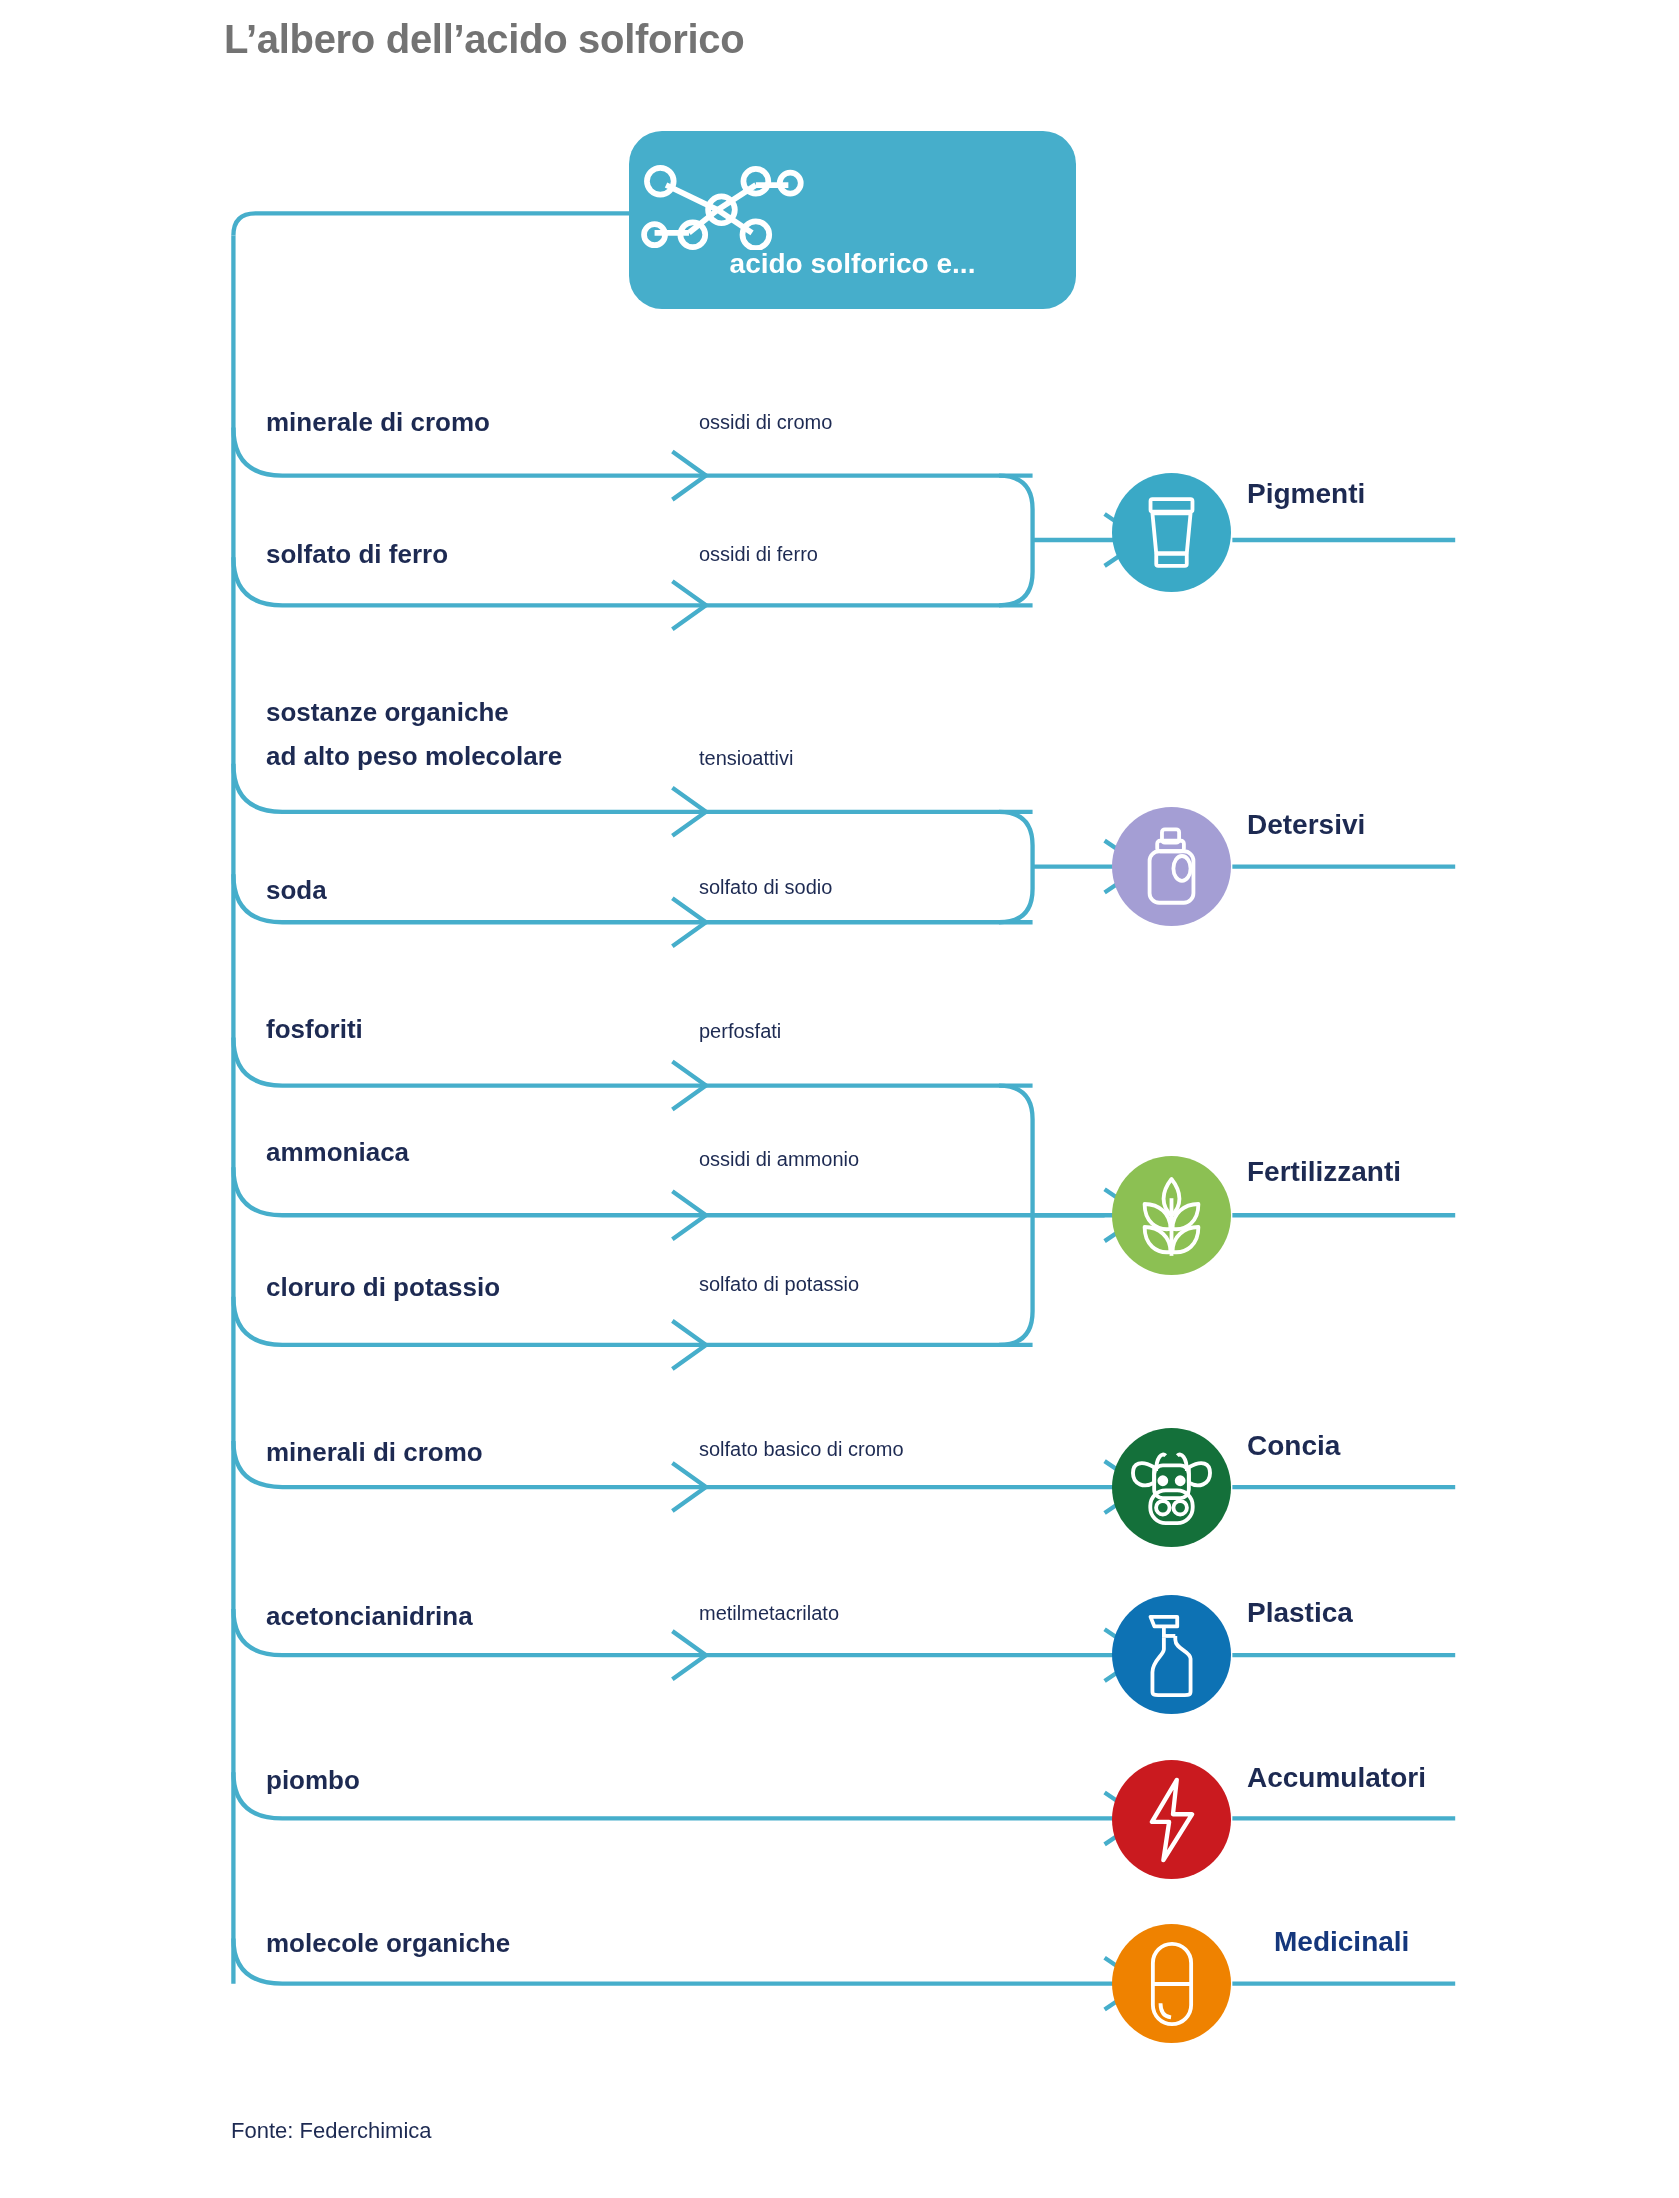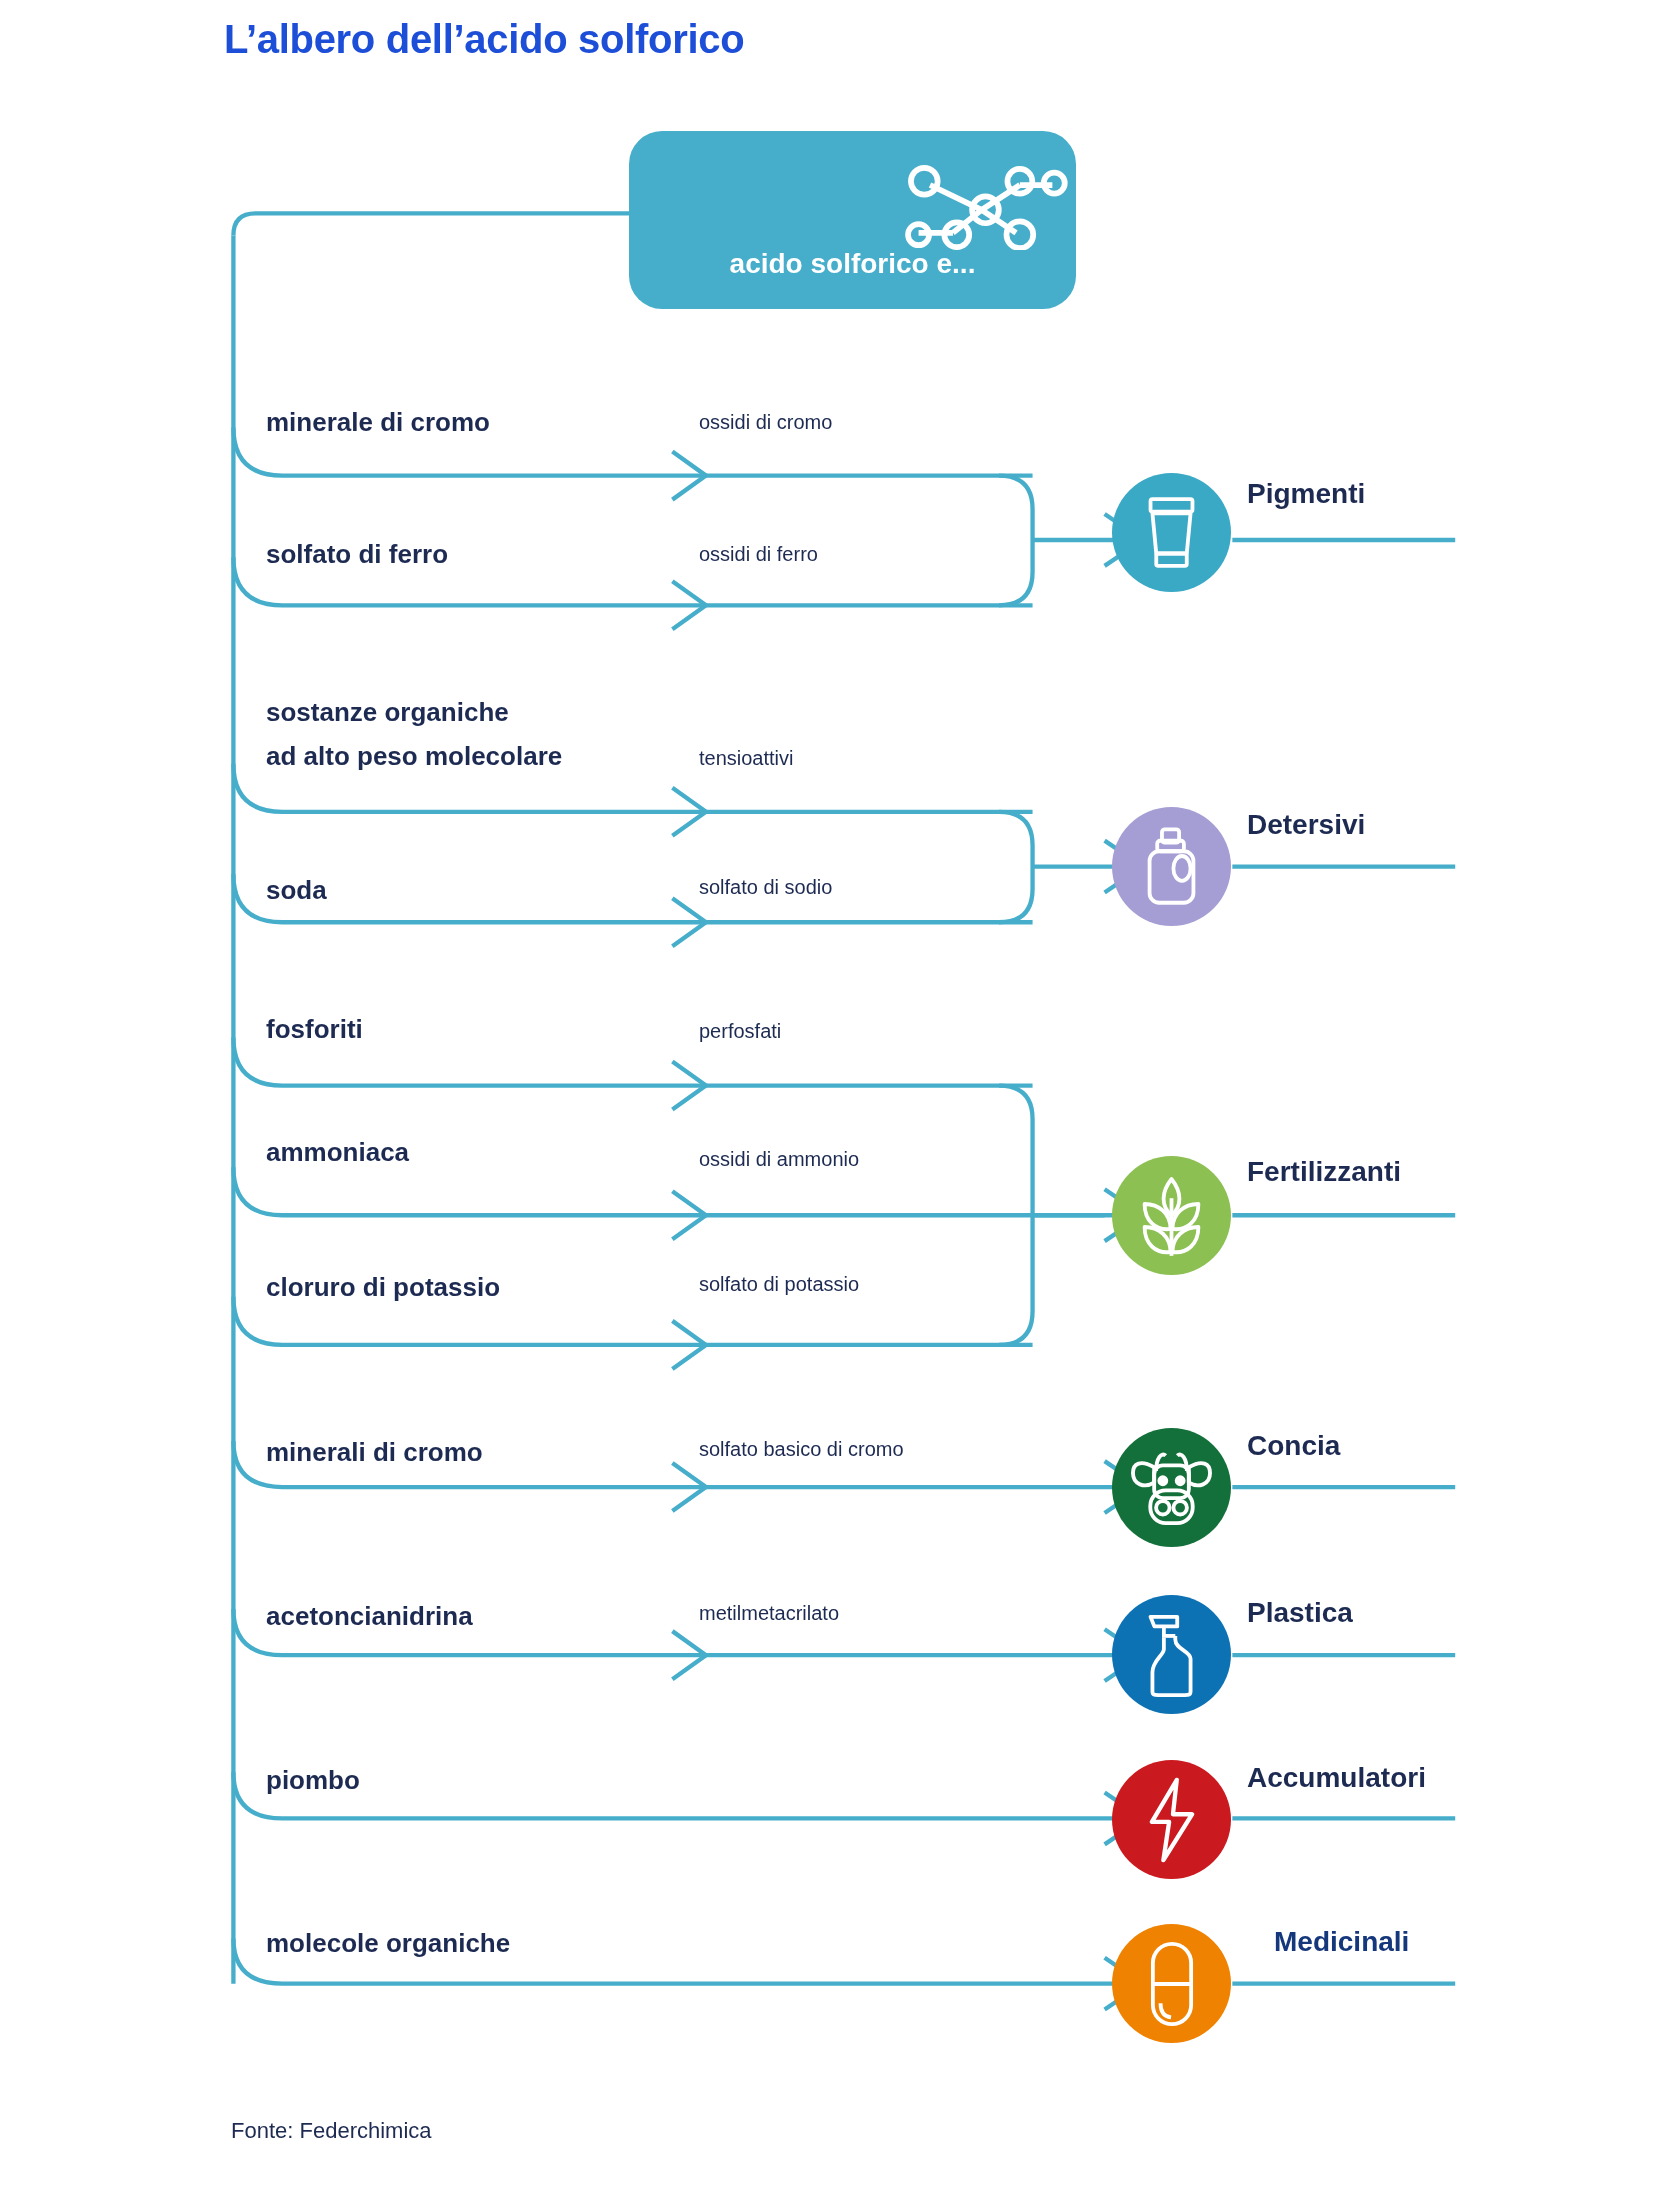--- a/index.html
+++ b/index.html
@@ -30,37 +30,37 @@
     pointer-events: none;
   }
   .layer > * { pointer-events: auto; }
 
   #page-title {
     position: absolute;
     left: 224px;
     top: 17.3px;
     font-size: 40px;
     font-weight: bold;
-    color: #1d4ed8;
+    color: #737373;
     letter-spacing: -0.3px;
     white-space: nowrap;
     text-align: center;
   }
 
   #root-node {
     position: absolute;
     left: 629px;
     top: 131px;
     width: 447px;
     height: 178px;
     background: #46aecb;
     border-radius: 33px;
     display: flex;
     flex-direction: column;
-    align-items: flex-end;
+    align-items: flex-start;
     justify-content: flex-start;
     padding-top: 33px;
   }
   #root-node .root-label {
     position: absolute;
     bottom: 29px;
     left: 0; right: 0;
     text-align: center;
     color: #ffffff;
     font-size: 28px;

